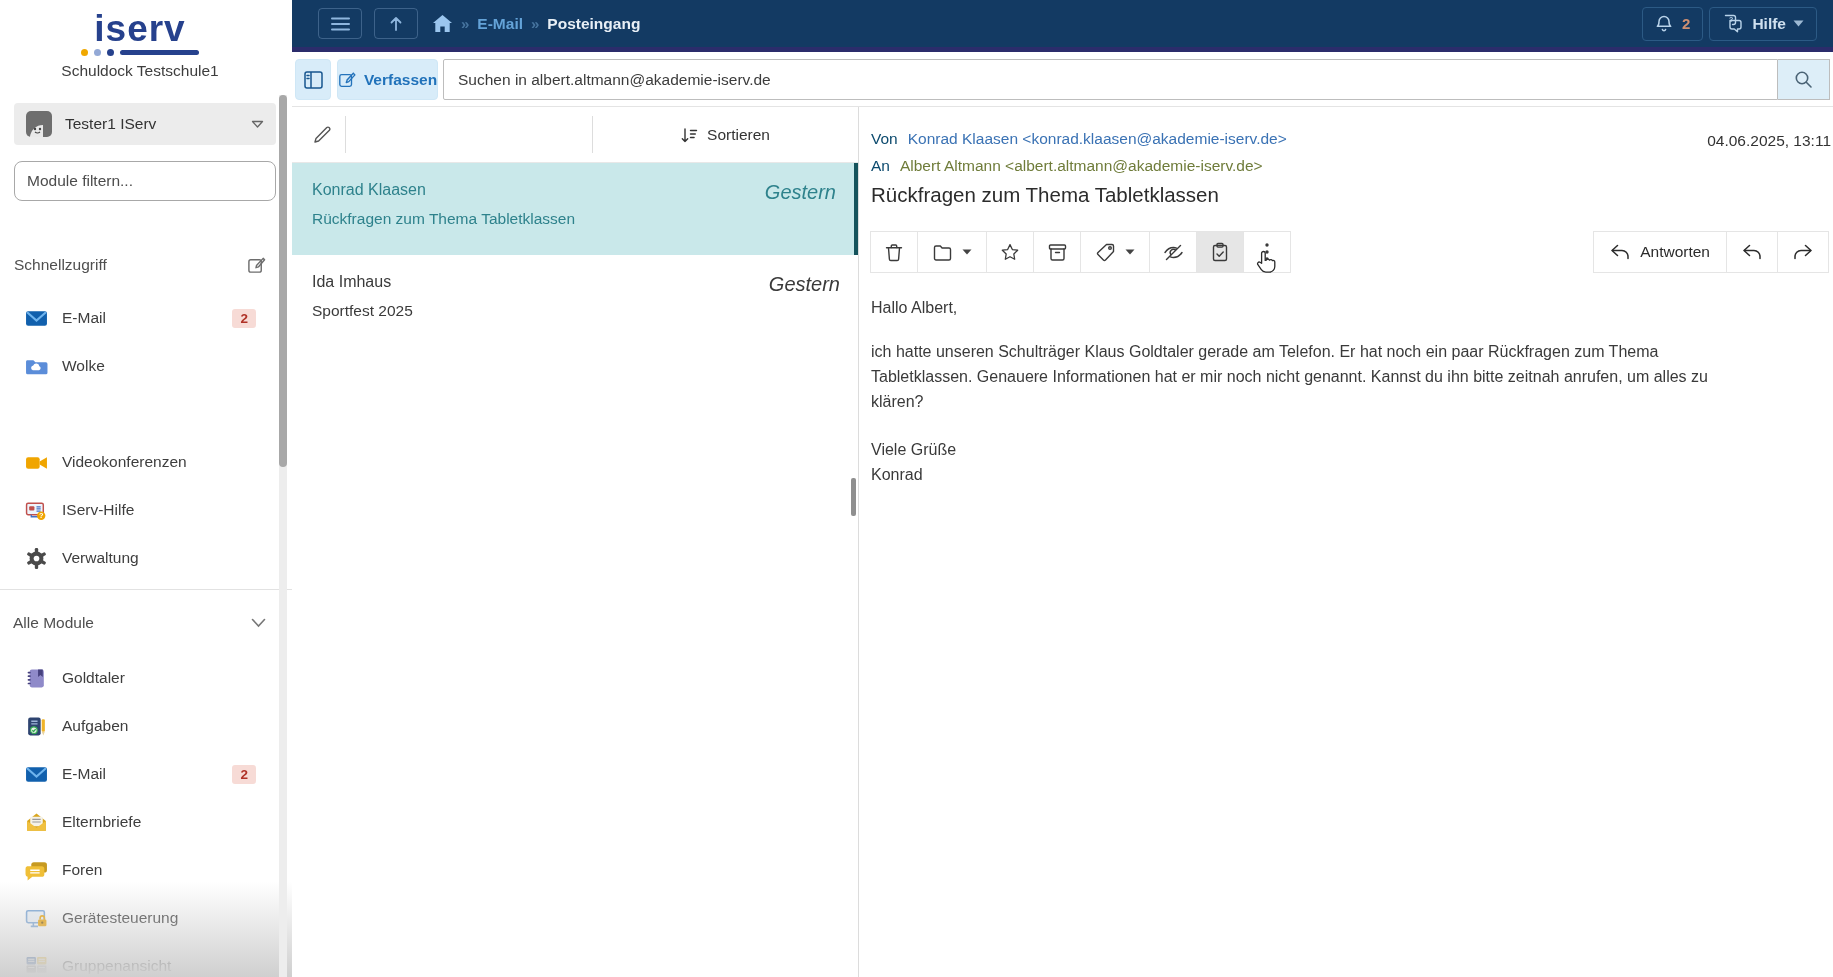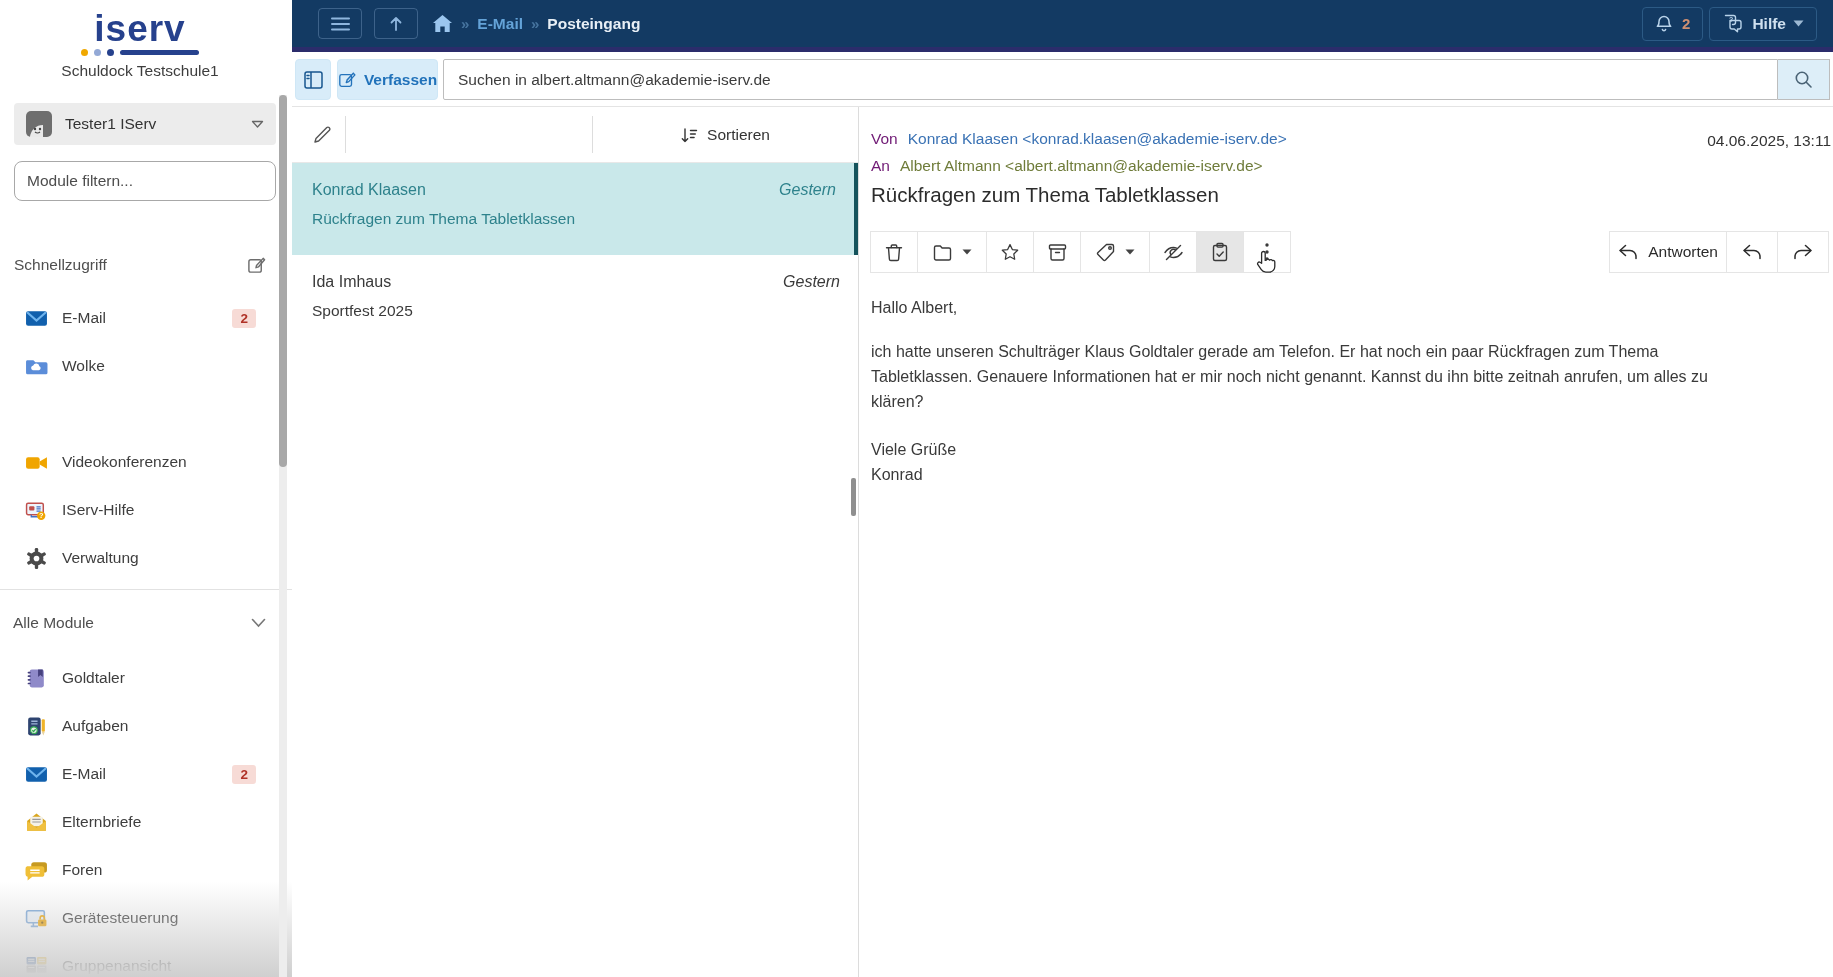--- a/index.html
+++ b/index.html
@@ -53,42 +53,42 @@
 
   
   .list-pane { position:absolute; left:292px; top:107px; width:566px; bottom:0; background:#fff; }
   .list-head { position:relative; height:56px; border-bottom:1px solid #e8e8e8; }
   .lh-pencil { position:absolute; left:20px; top:17px; color:#555; cursor:pointer; }
   .lh-div { position:absolute; top:9px; bottom:9px; width:1px; background:#ddd; }
   .lh-group { position:absolute; top:0; height:56px; display:flex; align-items:center; justify-content:center; gap:9px; color:#333; font-size:15.5px; cursor:pointer; }
   .mrow { position:absolute; left:0; right:0; cursor:pointer; }
   .mrow .sender { position:absolute; left:20px; font-size:16px; }
   .mrow .subj { position:absolute; left:20px; font-size:15.5px; }
-  .mrow .mdate { position:absolute; right:18px; font-size:16px; font-style:italic; }
+  .mrow .mdate { position:absolute; right:18px; font-size:20px; font-style:italic; }
   .row-sel { top:56px; height:92px; background:#c9e8ea; border-right:4px solid #15535c; }
   .row-sel .sender, .row-sel .subj, .row-sel .mdate { color:#2e828c; }
   .row-plain .sender, .row-plain .subj, .row-plain .mdate { color:#3a3a3a; }
   .row-plain { top:148px; height:90px; }
   .list-scroll-thumb { position:absolute; right:2px; width:5px; top:371px; height:38px; background:#8f8f8f; border-radius:2px; cursor:pointer; }
 
   
   .view-pane { position:absolute; left:858px; top:107px; right:0; bottom:0; background:#fff; border-left:1px solid #dcdcdc; }
   .hline { position:absolute; left:12px; font-size:15.5px; display:flex; align-items:baseline; }
-  .hlabel { color:#701a75; }
+  .hlabel { color:#0c4a6e; }
   .hlink { margin-left:10px; text-decoration:none; cursor:pointer; }
   .from-link { color:#3a72b4; }
   .to-link { color:#6f7c3a; }
   .vdate { position:absolute; right:2px; top:25px; font-size:15.5px; color:#333; white-space:nowrap; }
   .subject { position:absolute; left:12px; top:76px; font-size:20.5px; font-weight:500; color:#2c2c2c; }
   .mail-toolbar { position:absolute; left:12px; top:124px; display:flex; }
   .tbtn { height:42px; border:1px solid #e5e5e5; background:#fff; margin-left:-1px; display:flex; align-items:center; justify-content:center; color:#3a3a3a; cursor:pointer; }
   .tbtn.w1 { width:48px; } .tbtn.w2 { width:70px; gap:10px; }
   .tbtn.active { background:#e6e6e6; }
   .reply-group { position:absolute; right:4px; top:124px; display:flex; }
-  .tbtn.reply-main { padding:0 8px; gap:10px; }
+  .tbtn.reply-main { padding:0 16px; gap:10px; }
   .tbtn.reply-main span { font-size:15.5px; color:#2b2b2b; }
   .tbtn.wic { width:52px; }
   .bline { position:absolute; left:12px; font-size:16px; color:#3a3a3a; white-space:nowrap; }
   .cursor-svg { position:absolute; left:1256px; top:250px; pointer-events:none; z-index:50; }
 </style>
 </head>
 <body>
 
 <aside class="sidebar">
   <div class="logo">

